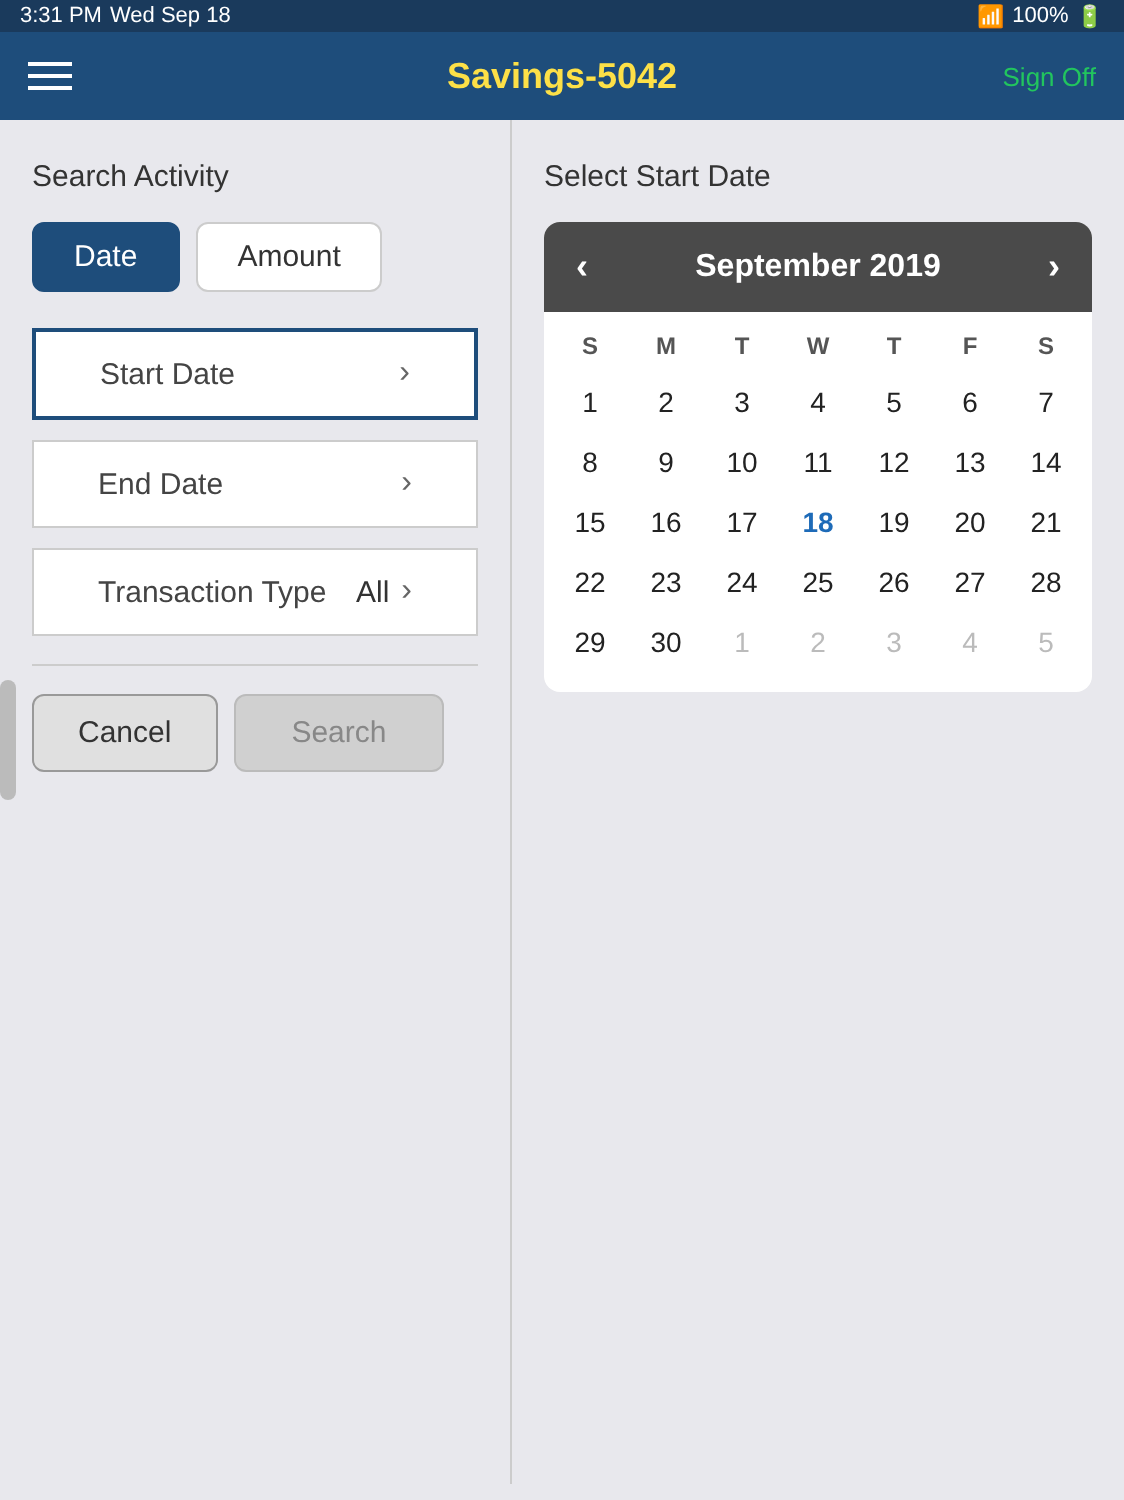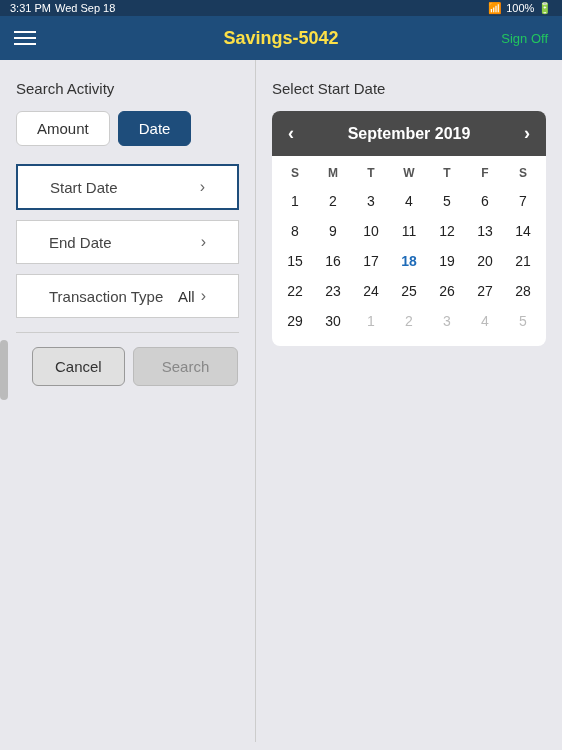--- a/index.html
+++ b/index.html
@@ -150,21 +150,20 @@
     .divider {
       border: none;
       border-top: 1px solid #ccc;
       margin: 14px 0;
     }
 
     
     .action-buttons {
       display: flex;
       gap: 8px;
-      margin-left: 16px;
     }
     .btn-cancel {
       padding: 10px 22px;
       border-radius: 6px;
       border: 1.5px solid #999;
       background: #e0e0e0;
       color: #333;
       font-size: 15px;
       font-weight: 500;
       cursor: pointer;
@@ -293,22 +292,22 @@
   <span class="header-title">Savings-5042</span>
   <button class="sign-off-btn">Sign Off</button>
 </div>
 
 <div class="main-layout">
 
   <div class="left-panel">
     <div class="section-title">Search Activity</div>
 
     <div class="toggle-group">
+      <button class="toggle-btn active">Date</button>
       <button class="toggle-btn inactive">Amount</button>
-      <button class="toggle-btn active">Date</button>
     </div>
 
     <div class="form-field active-field">
       <span class="form-field-label">Start Date</span>
       <span class="chevron-right">›</span>
     </div>
 
     <div class="form-field">
       <span class="form-field-label">End Date</span>
       <span class="chevron-right">›</span>

